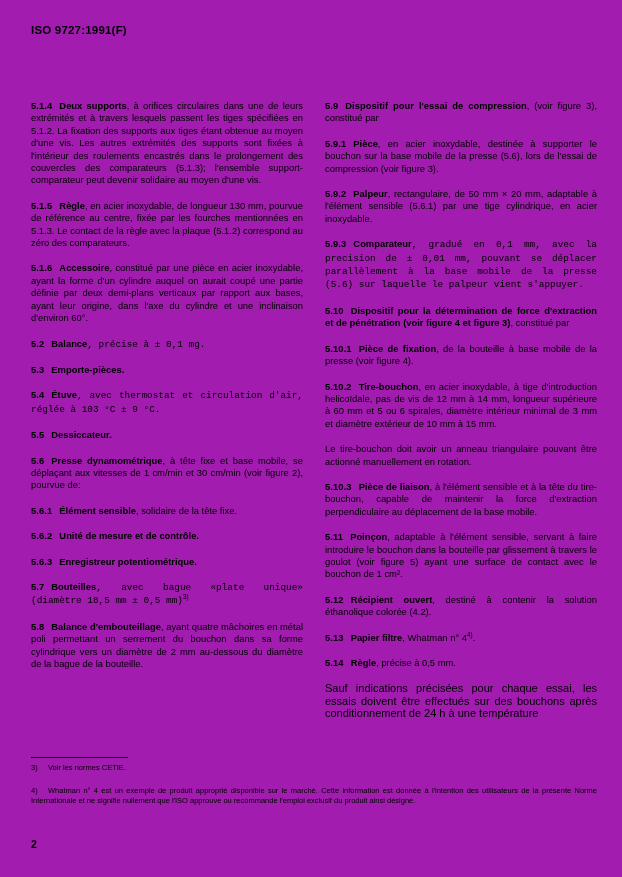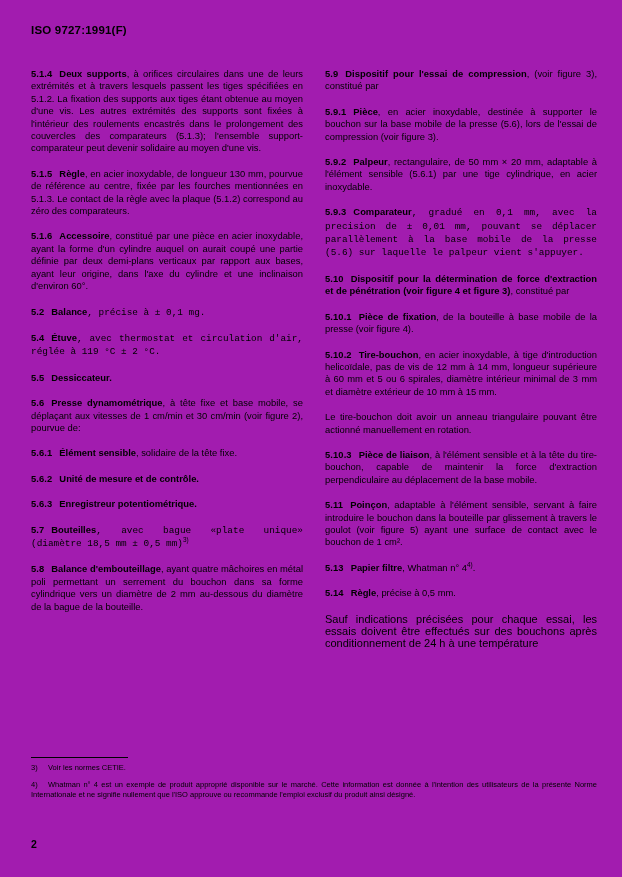--- a/index.html
+++ b/index.html
@@ -22,21 +22,21 @@
   .header {
     position: absolute;
     top: 24px;
     left: 31px;
     font-size: 11.5px;
     font-weight: bold;
     letter-spacing: 0.2px;
   }
   .columns {
     position: absolute;
-    top: 68px;
+    top: 100px;
     left: 31px;
     width: 566px;
     display: flex;
     gap: 22px;
   }
   .col {
     width: 272px;
   }
   .clause {
     margin-bottom: 13px;
@@ -85,21 +85,21 @@
   }
   .footnotes {
     position: absolute;
     left: 31px;
     top: 763px;
     width: 566px;
     font-size: 7.5px;
     line-height: 10.6px;
   }
   .fn {
-    margin-bottom: 6px;
+    margin-bottom: 12px;
     text-align: justify;
   }
   .fn:last-child { margin-bottom: 0; }
   .fn-mark { display: inline-block; width: 17px; }
   .page-num {
     position: absolute;
     left: 31px;
     top: 838px;
     font-size: 10.5px;
     font-weight: bold;
@@ -125,23 +125,26 @@
       </div>
 
       <div class="clause">
         <span class="num">5.1.6</span><span class="num-gap"></span><span class="term">Accessoire</span><span class="plain">, constitué par une pièce en acier inoxydable, ayant la forme d'un cylindre auquel on aurait coupé une partie définie par deux demi-plans verticaux par rapport aux bases, ayant leur origine, dans l'axe du cylindre et une inclinaison d'environ 60°.</span>
       </div>
 
       <div class="clause">
         <span class="num">5.2</span><span class="num-gap"></span><span class="term">Balance</span><span class="plain pm">, précise à ± 0,1 mg.</span>
       </div>
 
-
-      <div class="clause">
-        <span class="num">5.4</span><span class="num-gap"></span><span class="term">Étuve</span><span class="plain pm">, avec thermostat et circulation d'air, réglée à 119 °C ± 2 °C.</span>
+      <div class="clause">
+        <span class="num">5.3</span><span class="num-gap"></span><span class="term">Emporte-pièces.</span>
+      </div>
+
+      <div class="clause">
+        <span class="num">5.4</span><span class="num-gap"></span><span class="term">Étuve</span><span class="plain pm">, avec thermostat et circulation d'air, réglée à 103 °C ± 9 °C.</span>
       </div>
 
       <div class="clause">
         <span class="num">5.5</span><span class="num-gap"></span><span class="term">Dessiccateur.</span>
       </div>
 
       <div class="clause">
         <span class="num">5.6</span><span class="num-gap"></span><span class="term">Presse dynamométrique</span><span class="plain">, à tête fixe et base mobile, se déplaçant aux vitesses de 1 cm/min et 30 cm/min (voir figure 2), pourvue de:</span>
       </div>
 
@@ -202,20 +205,23 @@
       </div>
 
       <div class="clause">
         <span class="num">5.10.3</span><span class="num-gap"></span><span class="term">Pièce de liaison</span><span class="plain">, à l'élément sensible et à la tête du tire-bouchon, capable de maintenir la force d'extraction perpendiculaire au déplacement de la base mobile.</span>
       </div>
 
       <div class="clause">
         <span class="num">5.11</span><span class="num-gap"></span><span class="term">Poinçon</span><span class="plain">, adaptable à l'élément sensible, servant à faire introduire le bouchon dans la bouteille par glissement à travers le goulot (voir figure 5) ayant une surface de contact avec le bouchon de 1 cm².</span>
       </div>
 
+      <div class="clause">
+        <span class="num">5.12</span><span class="num-gap"></span><span class="term">Récipient ouvert</span><span class="plain">, destiné à contenir la solution éthanolique colorée (4.2).</span>
+      </div>
 
       <div class="clause">
         <span class="num">5.13</span><span class="num-gap"></span><span class="term">Papier filtre</span><span class="plain">, Whatman n° 4</span><sup>4)</sup><span class="plain">.</span>
       </div>
 
       <div class="clause">
         <span class="num">5.14</span><span class="num-gap"></span><span class="term">Règle</span><span class="plain">, précise à 0,5 mm.</span>
       </div>
 
 

